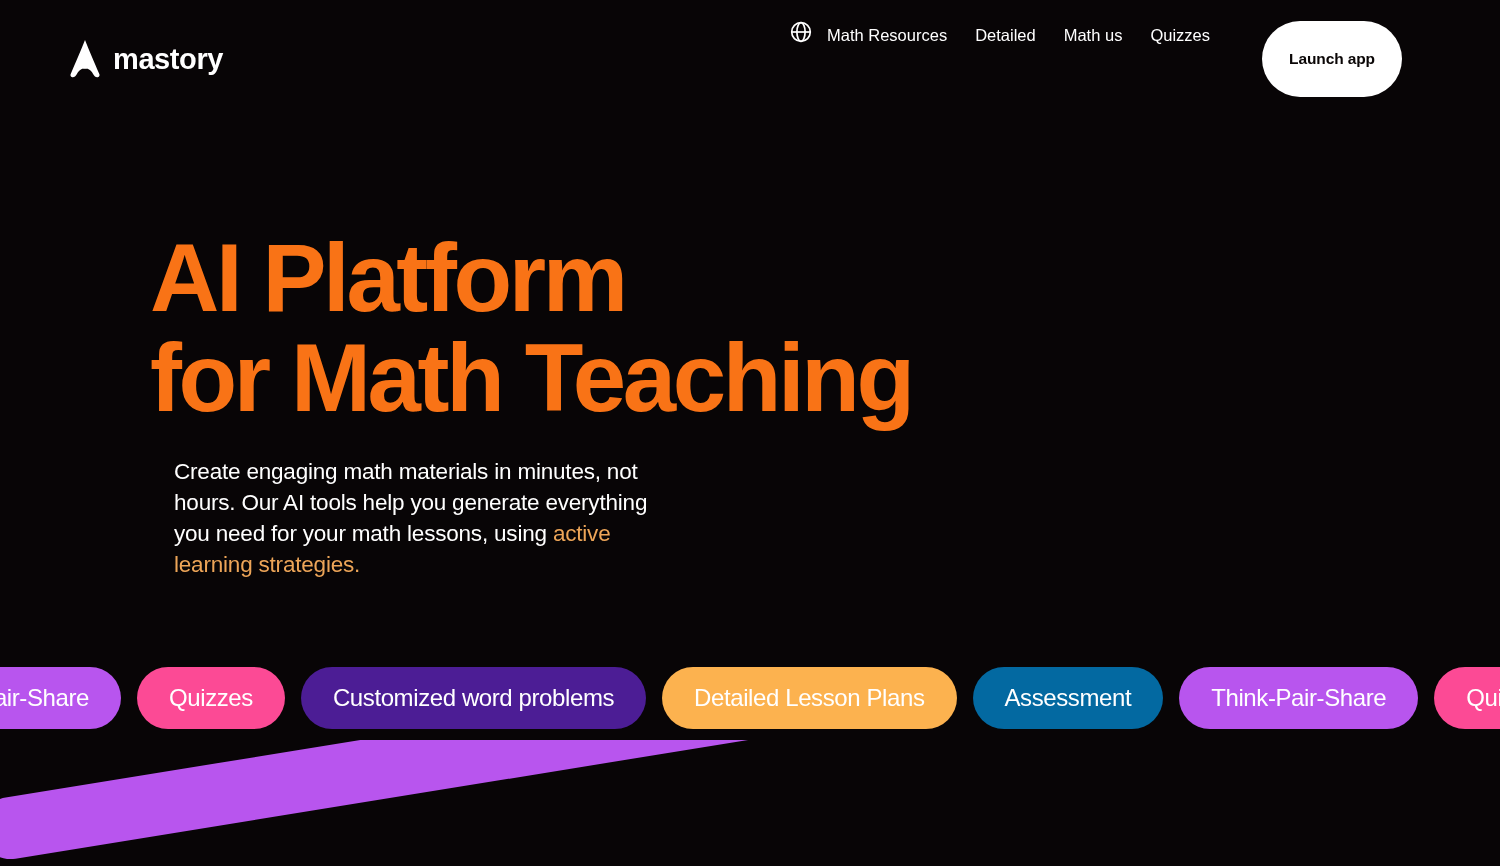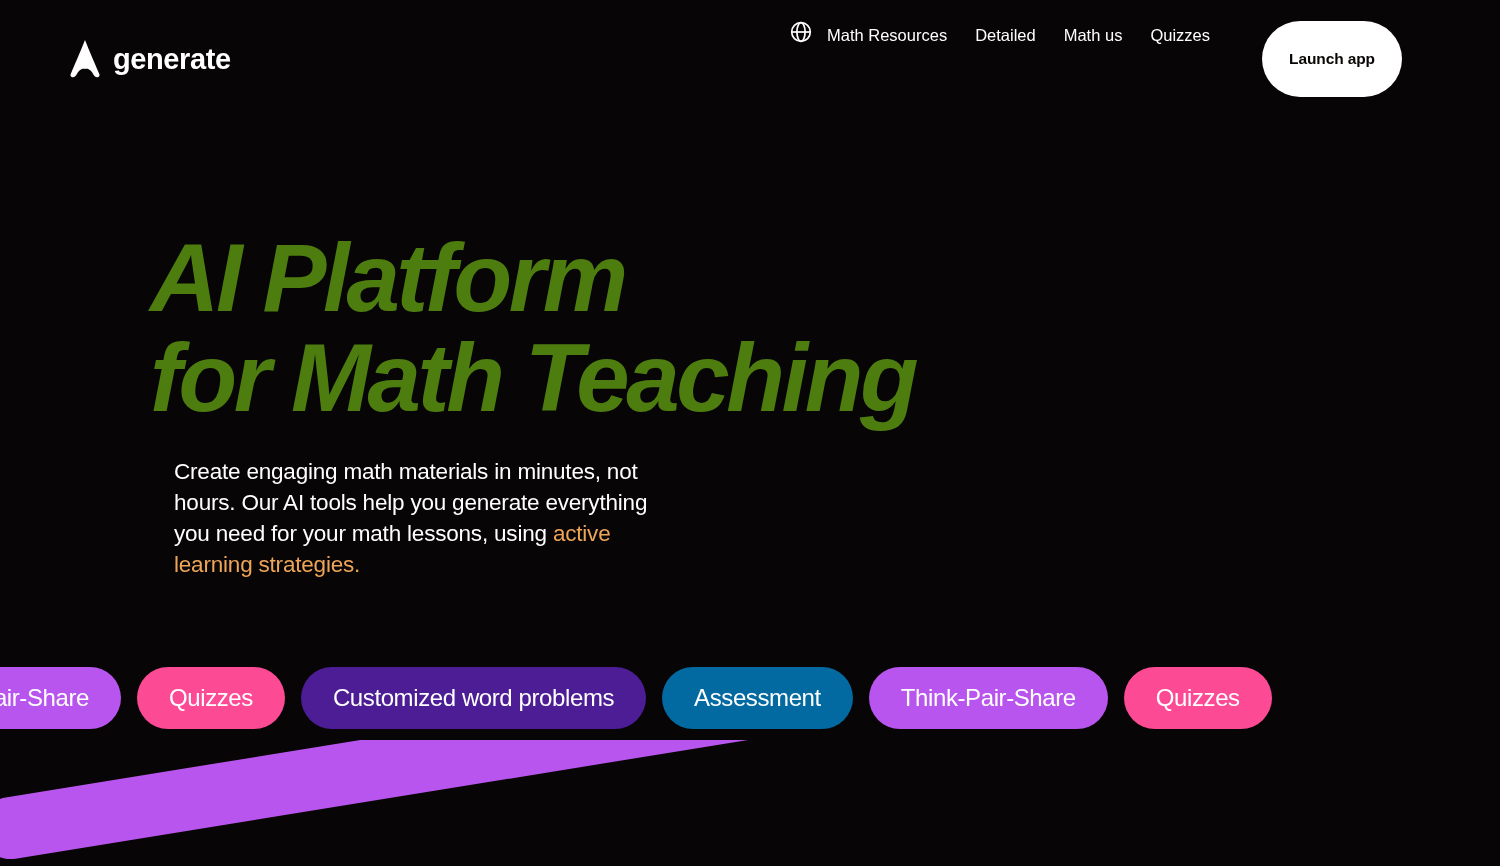--- a/index.html
+++ b/index.html
@@ -96,23 +96,22 @@
     top: 228px;
     left: 150px;
     width: 900px;
     z-index: 20;
   }
   .hero-title {
     font-size: 96px;
     font-weight: 700;
     line-height: 1.04;
     letter-spacing: -3.4px;
-    color: #4d7c0f;
+    color: #f97316;
     white-space: pre-line;
-    font-style: italic;
   }
   .hero-sub {
     margin-top: 28px;
     width: 500px;
     font-size: 22.5px;
     line-height: 1.39;
     font-weight: 400;
     letter-spacing: -0.2px;
     color: #ffffff;
     margin-left: 24px;
@@ -179,21 +178,21 @@
 
 <header class="site-header">
 
   <a class="brand" href="#">
     <span class="brand-mark">
       <svg class="brand-mark" viewBox="0 0 30 38" xmlns="http://www.w3.org/2000/svg" aria-hidden="true">
         <path d="M15 0 C12.2 7.4 5.6 22.4 0.6 34.2 C0.2 35.2 0.6 36.4 1.6 36.9 C3.4 37.8 5.6 36.6 6.6 34.6 C7.3 33.2 8.4 31.4 9.8 30.2 C11.3 28.9 13.1 28.2 15 28.2 C16.9 28.2 18.7 28.9 20.2 30.2 C21.6 31.4 22.7 33.2 23.4 34.6 C24.4 36.6 26.6 37.8 28.4 36.9 C29.4 36.4 29.8 35.2 29.4 34.2 C24.4 22.4 17.8 7.4 15 0 Z" fill="#ffffff"></path>
         <circle cx="15" cy="25.2" r="3.6" fill="#ffffff"></circle>
       </svg>
     </span>
-    <span class="brand-name">generate</span>
+    <span class="brand-name">mastory</span>
   </a>
 
   <nav class="main-nav">
 
     <span class="globe-icon">
       <svg class="globe-icon" viewBox="0 0 22 22" xmlns="http://www.w3.org/2000/svg" aria-hidden="true">
         <circle cx="11" cy="11" r="9.3" fill="none" stroke="#ffffff" stroke-width="1.7"></circle>
         <ellipse cx="11" cy="11" rx="4.1" ry="9.3" fill="none" stroke="#ffffff" stroke-width="1.7"></ellipse>
         <line x1="1.9" y1="11" x2="20.1" y2="11" stroke="#ffffff" stroke-width="1.7"></line>
       </svg>
@@ -214,20 +213,21 @@
 
   <p class="hero-sub">
     <span>Create engaging math materials in minutes, not hours. Our AI tools help you generate everything you need for your math lessons, using </span><span class="accent">active learning strategies.</span>
   </p>
 </section>
 
 <div class="pill-row pill-row-1">
     <button class="pill" style="background: rgb(184, 85, 238);">Think-Pair-Share</button>
     <button class="pill" style="background: rgb(252, 74, 149);">Quizzes</button>
     <button class="pill" style="background: #4c1d95;">Customized word problems</button>
+    <button class="pill" style="background: rgb(252, 178, 79);">Detailed Lesson Plans</button>
     <button class="pill" style="background: #0369a1;">Assessment</button>
     <button class="pill" style="background: rgb(184, 85, 238);">Think-Pair-Share</button>
     <button class="pill" style="background: rgb(252, 74, 149);">Quizzes</button>
   </div>
 
 <div class="deco-layer">
   <div class="pill-rotated" style="background: rgb(184, 85, 238);"></div>
 </div>
 
 </body></html>

